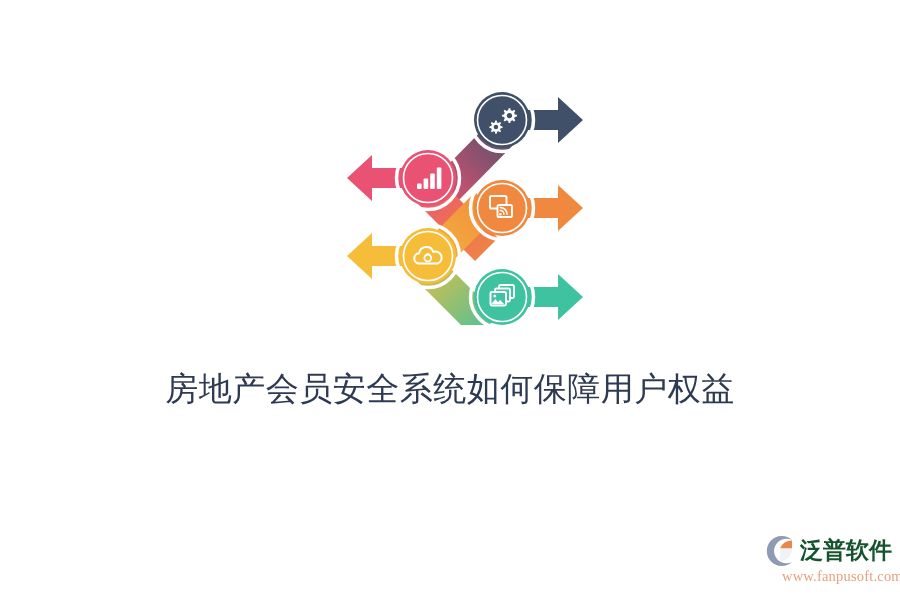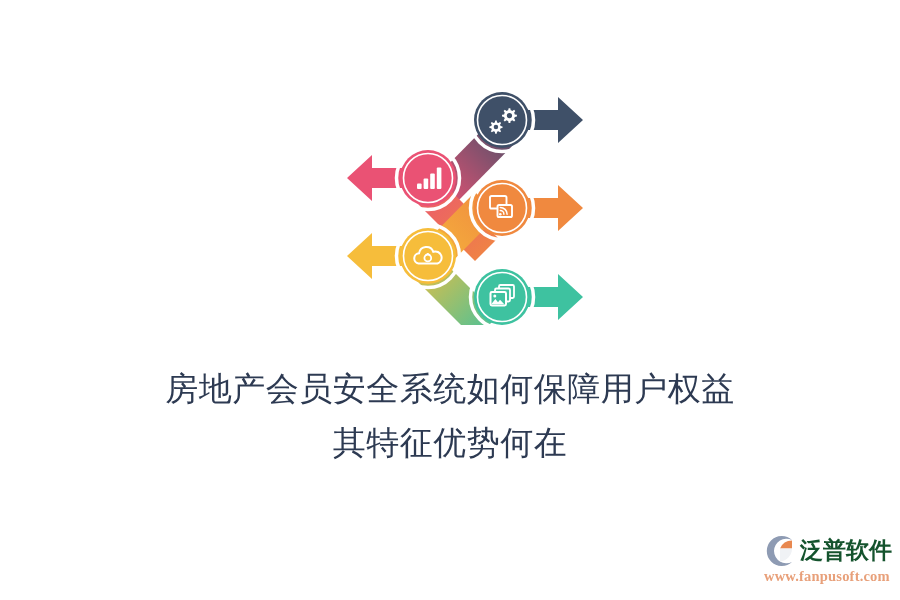--- a/index.html
+++ b/index.html
@@ -75,25 +75,25 @@
     font-family: Liberation Serif, serif;
     font-size: 23px;
     font-weight: bold;
     color: #14532d;
     letter-spacing: 0px;
     line-height: 34px;
   }
   #logo-url {
     font-family: "Liberation Serif", "DejaVu Serif", serif;
     font-size: 14.5px;
-    font-weight: bold;
+    font-weight: normal;
     color: #e8a07a;
     letter-spacing: 0.2px;
     margin-top: -2px;
-    margin-left: 2px;
+    margin-left: 20px;
   }
 </style>
 </head>
 <body>
 
 <div id="page">
 
   <div id="infographic">
     <svg viewBox="0 0 270 250" xmlns="http://www.w3.org/2000/svg">
       <defs>
@@ -188,21 +188,20 @@
           <rect x="160.5" y="217" width="15.5" height="13.5" rx="1.4" fill="#3ec2a0" stroke="#ffffff" stroke-width="2"></rect>
           <circle cx="164.8" cy="221" r="1.5" fill="#ffffff"></circle>
           <path d="M161.2,229.3 l4.2,-5.2 l2.6,3.1 l2,-2.4 l4.3,4.5 Z" fill="#ffffff"></path>
         </g>
       </g>
     </svg>
   </div>
 
   <div id="title-block">
     <span class="tline">房地产会员安全系统如何保障用户权益</span>
-    <span class="tline">其特征优势何在</span>
   </div>
 
   <div id="watermark">
     <div id="logo-row">
       <div id="logo-mark">
         <svg viewBox="0 0 36 34" width="36" height="34" xmlns="http://www.w3.org/2000/svg">
           <path d="M30,6 a15,15 0 1 0 0,22 a12.5,12.5 0 0 1 -18,-11 a12.5,12.5 0 0 1 18,-11 Z" fill="#8e9bb3"></path>
           <path d="M30,6.5 a13,13 0 0 0 -12,8 l12,0 Z" fill="#e8884f"></path>
           <path d="M18,14.5 l12,0 a13,13 0 0 1 -12,13 Z" fill="#f0f2f5"></path>
         </svg>

